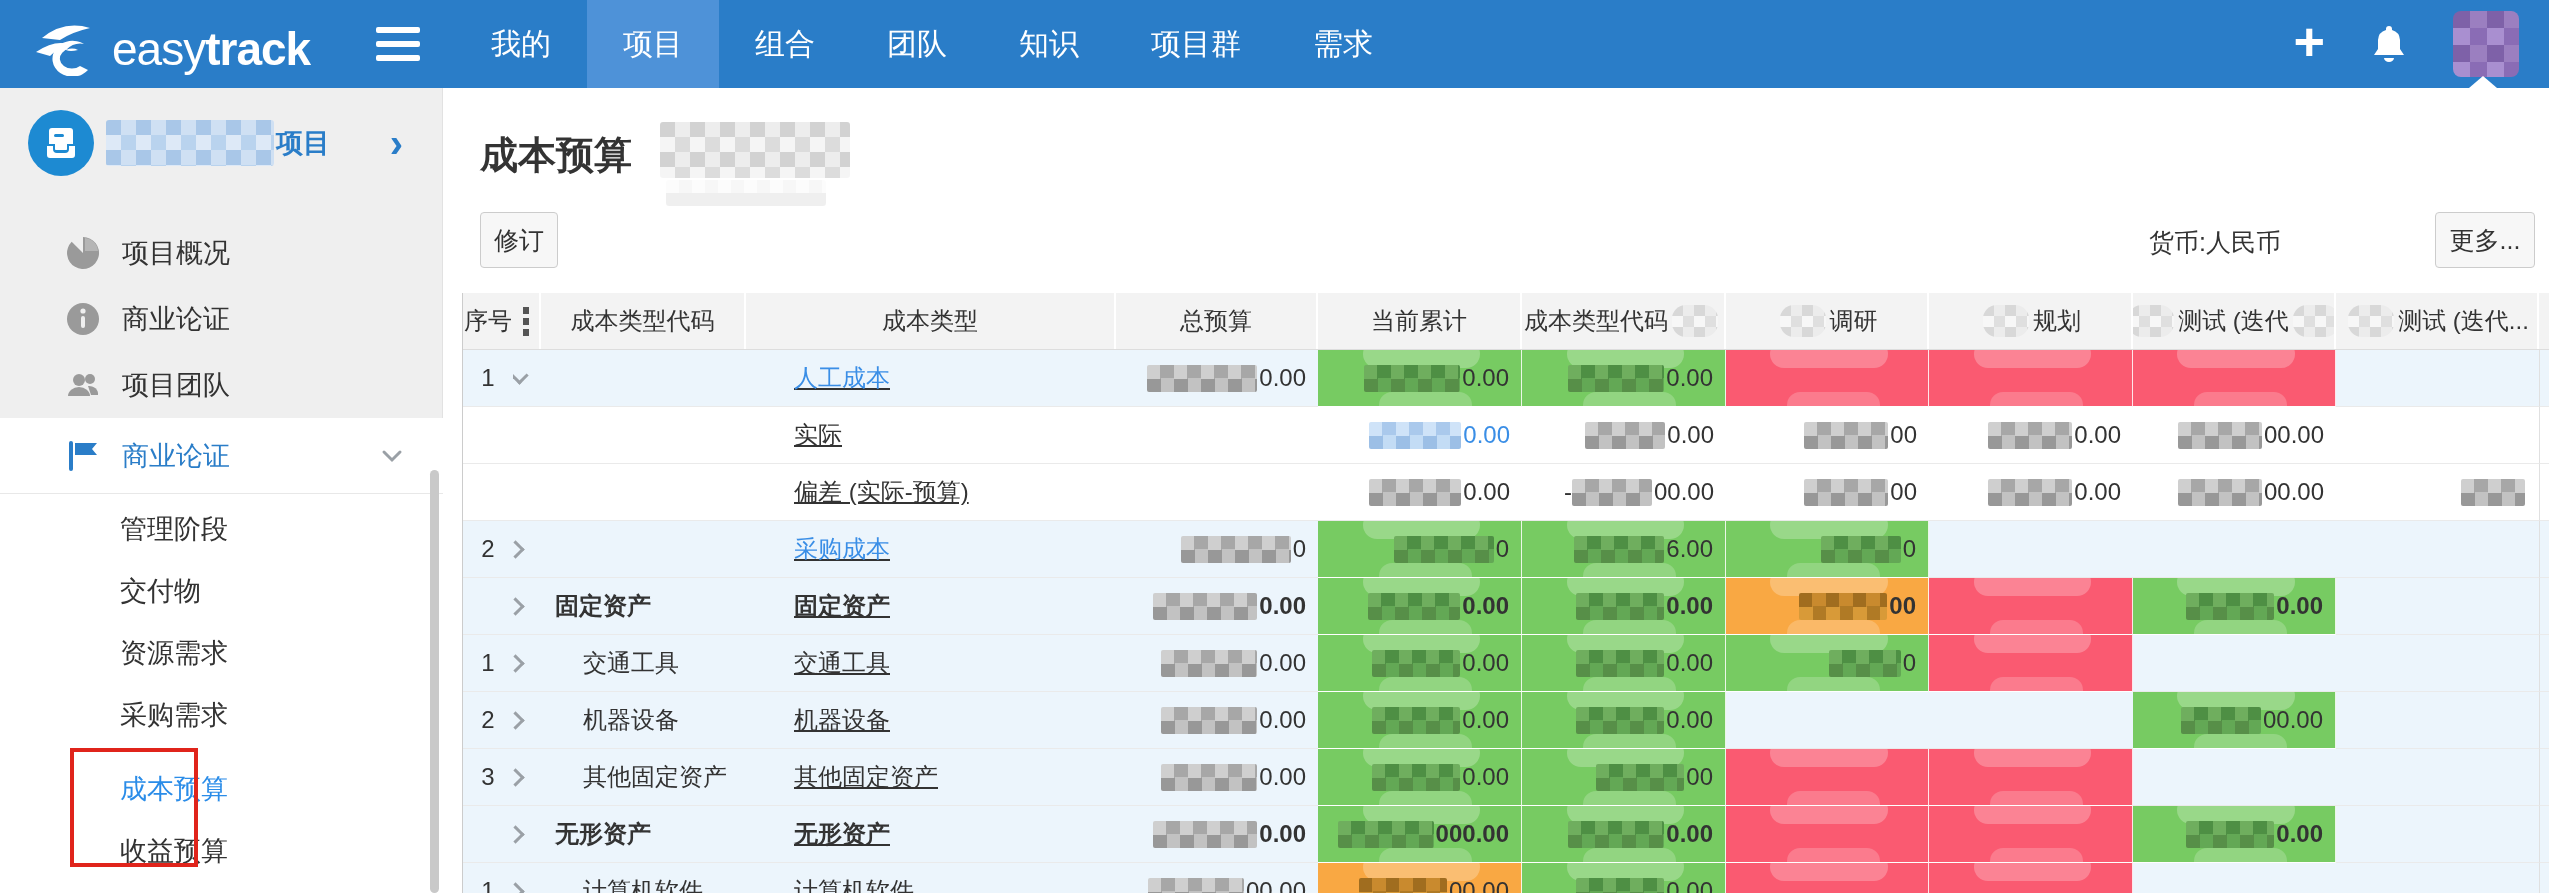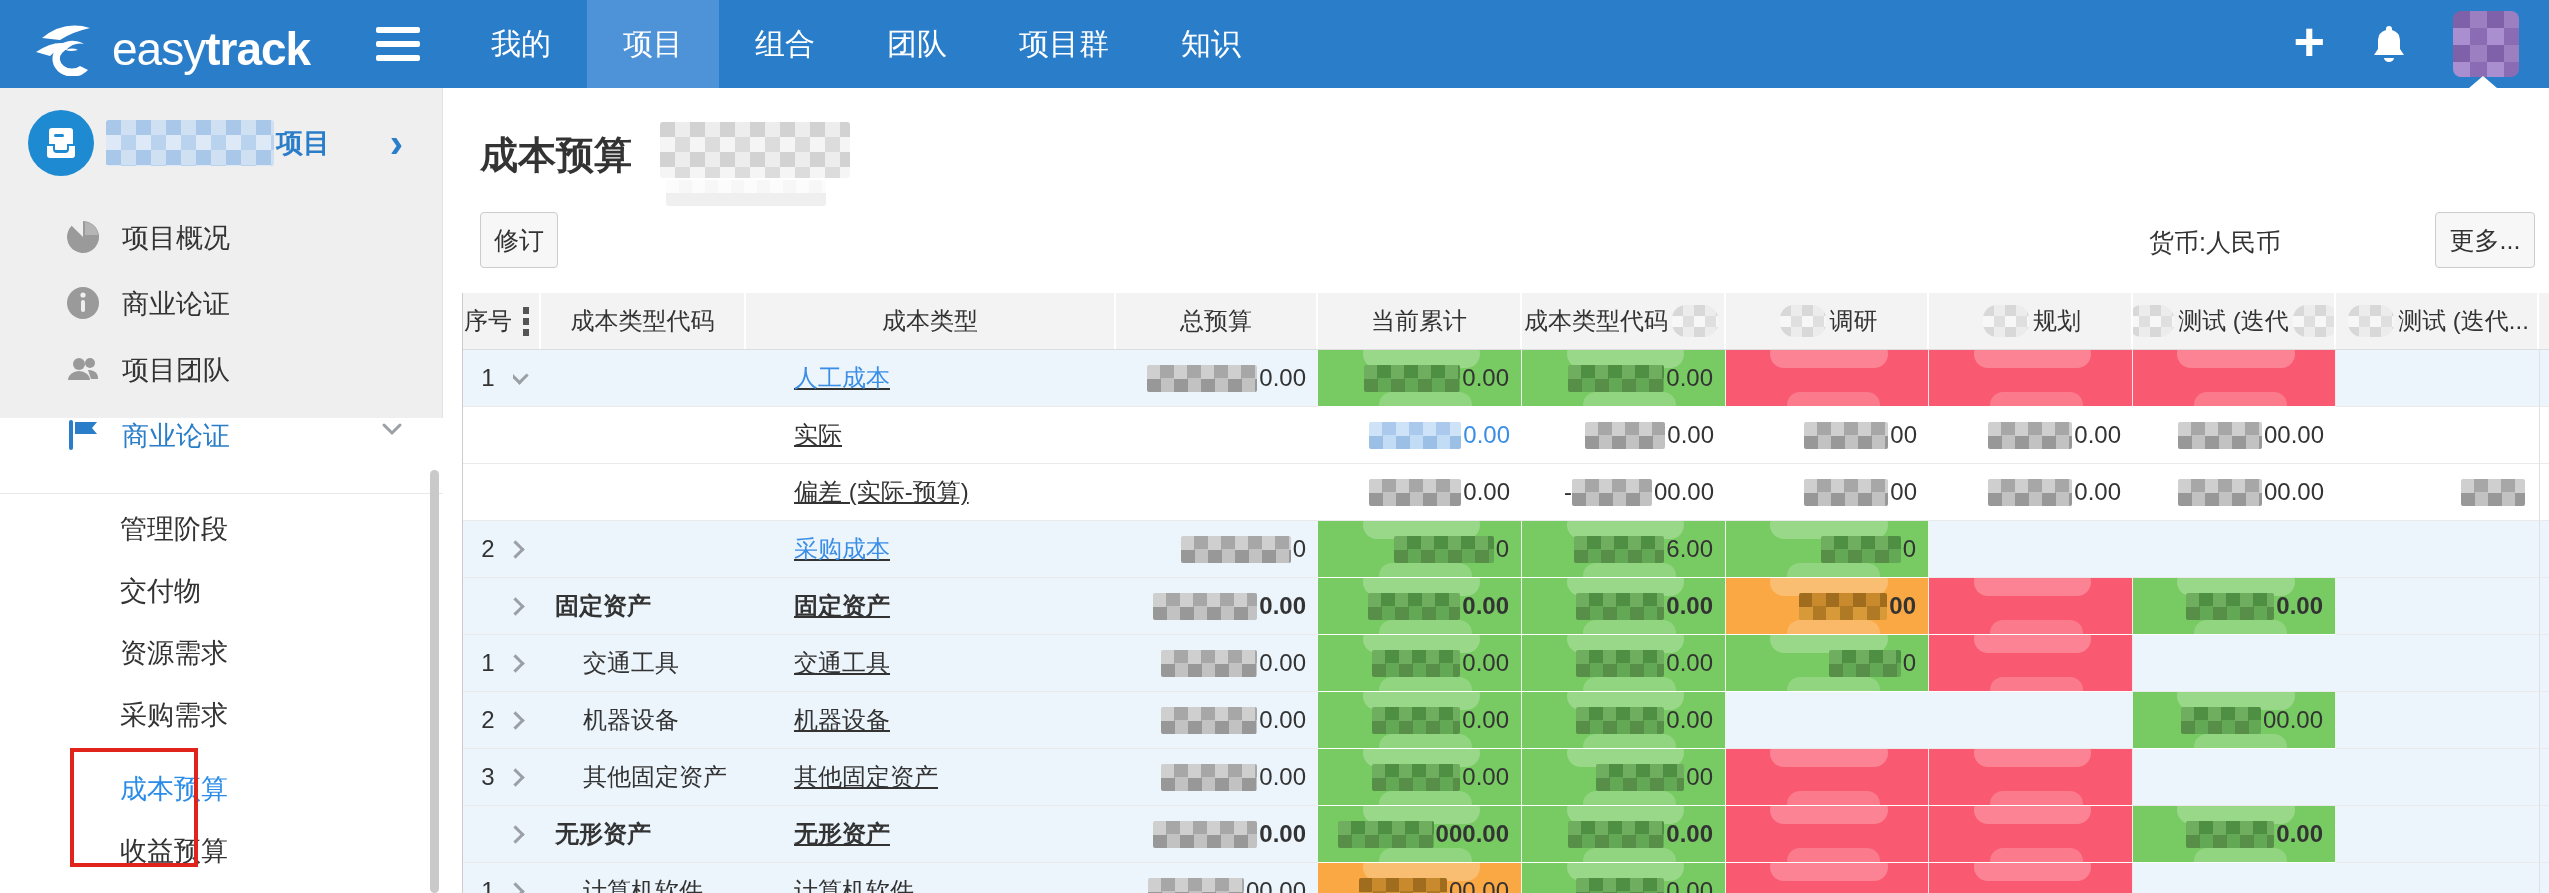--- a/index.html
+++ b/index.html
@@ -32,21 +32,21 @@
   .sidebar { position:absolute; left:0; top:88px; width:443px; height:805px; background:#efefef;
     border-right:1px solid #e2e2e2; }
   .side-white { position:absolute; left:0; top:330px; width:443px; height:475px; background:#fff; }
   .proj-head { position:absolute; left:0; top:0; width:443px; height:110px; display:flex; align-items:center; cursor:pointer; }
   .proj-circle { width:66px; height:66px; border-radius:50%; background:#1d8ad2; margin-left:28px;
     display:flex; align-items:center; justify-content:center; flex:none; }
   .proj-blur { width:168px; height:46px; margin-left:12px; border-radius:3px;
     background:conic-gradient(#cfe0f3 25%,#b9d3ee 0 50%,#dde9f7 0 75%,#a9c7e8 0) 0 0/30px 30px; }
   .proj-suffix { color:#2a7dc8; font-size:27px; font-weight:700; margin-left:2px; }
   .proj-chevron { position:absolute; right:40px; color:#2a7dc8; font-size:40px; font-weight:700; line-height:1; }
-  .side-item { position:absolute; left:0; width:443px; height:66px; display:flex; align-items:flex-start; cursor:pointer; }
+  .side-item { position:absolute; left:0; width:443px; height:66px; display:flex; align-items:center; cursor:pointer; }
   .side-item .ic { width:34px; height:34px; margin-left:66px; margin-right:22px; flex:none; }
   .side-item .lb { font-size:27px; color:#333; }
   .side-item.active-section { background:#fff; border-bottom:1px solid #e8e8e8; height:76px; }
   .side-item.active-section .lb { color:#2a7dc8; }
   .sec-caret { position:absolute; right:40px; width:22px; height:22px; }
   .sub-item { position:absolute; left:0; width:443px; height:62px; display:flex; align-items:center;
     padding-left:120px; font-size:27px; color:#333; background:#fff; cursor:pointer; }
   .sub-item.current { color:#2a8ce8; }
   .red-box { position:absolute; left:70px; top:660px; width:128px; height:119px;
     border:4px solid #e0241b; pointer-events:none; }
@@ -129,22 +129,23 @@
     <div class="hamburger">
         <div></div>
         <div></div>
         <div></div>
       </div>
     <div class="nav-tabs">
       <div class="nav-tab">我的</div>
       <div class="nav-tab active">项目</div>
       <div class="nav-tab">组合</div>
       <div class="nav-tab">团队</div>
+      <div class="nav-tab">知识</div>
       <div class="nav-tab">项目群</div>
-      <div class="nav-tab">知识</div>
+      <div class="nav-tab">需求</div>
     </div>
     <div class="nav-right">
       <div class="plus-icon">+</div>
       <svg class="bell-icon" viewBox="0 0 36 40">
         <path d="M18 2 a3 3 0 0 1 3 3 v1 a11 11 0 0 1 8 10 v9 l4 6 h-30 l4 -6 v-9 a11 11 0 0 1 8 -10 v-1 a3 3 0 0 1 3 -3 z" fill="#fff"></path>
         <path d="M13 34 a5 4 0 0 0 10 0 z" fill="#fff"></path>
       </svg>
       <div class="avatar"></div>
     </div>
     <div class="avatar-caret"></div>

